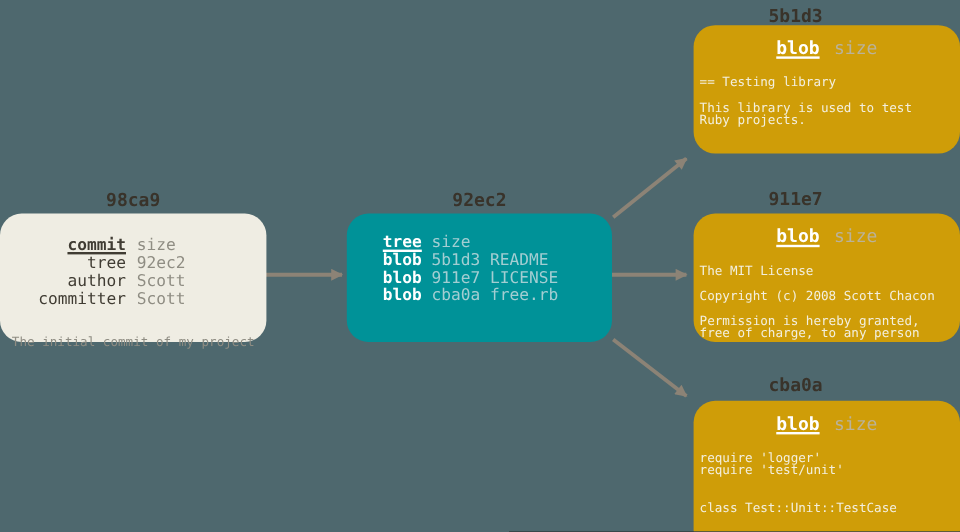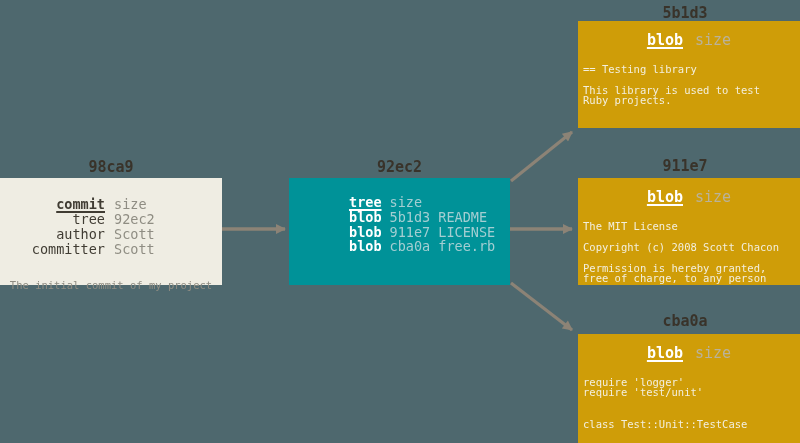--- a/index.html
+++ b/index.html
@@ -6,38 +6,38 @@
   .canvas{
     position:relative;width:800px;height:443px;overflow:hidden;
     background:#4e686e;
     font-family:"DejaVu Sans Mono","Liberation Mono",monospace;
   }
   .arrows{position:absolute;left:0;top:0;width:800px;height:443px;}
   .obj-label{
     position:absolute;width:222px;text-align:center;
     font-size:15px;font-weight:bold;color:#39332a;line-height:16px;
   }
-  .box{position:absolute;width:222px;}
+  .box{position:absolute;width:222px;border-radius:18px;}
   
   .commit-box{left:0;top:178px;height:107px;background:#efede3;}
   .commit-rows{padding-top:19px;}
   .crow{line-height:15px;font-size:13.5px;white-space:pre;}
   .ck{display:inline-block;width:105px;text-align:right;color:#403c33;}
   .ck.bold{font-weight:bold;}
   .cv{margin-left:9px;color:#8f8d83;}
   .cmsg{margin-top:22px;text-align:center;font-size:10.5px;color:#8f8d83;white-space:pre;}
   
-  .tree-box{left:289px;top:178px;width:221px;height:107px;background:#009298;box-sizing:border-box;padding:17px 0 0 60px;}
+  .tree-box{left:289px;top:178px;width:221px;height:107px;background:#009298;box-sizing:border-box;padding:17px 0 0 30px;}
   .tree-label{left:289px;width:221px;}
   .trow{line-height:14.8px;font-size:13.5px;white-space:pre;}
   .tk{font-weight:bold;color:#ffffff;}
   .tv{margin-left:8px;color:#a3ced2;}
   
   .blob-box{left:578px;background:#cf9d08;}
-  .blob-label{left:574px;}
+  .blob-label{left:552px;}
   .blob-header{margin-top:11px;text-align:center;font-size:15px;line-height:16px;white-space:pre;}
   .bk{font-weight:bold;color:#ffffff;}
   .bs{margin-left:12px;color:#bab29a;}
   .blob-body{margin-top:16px;padding-left:5px;}
   .code-line{height:10.4px;line-height:10.4px;font-size:10.5px;color:#f3efde;white-space:pre;overflow:visible;}
   .u{text-decoration:underline;text-underline-offset:2px;text-decoration-thickness:1.5px;}
 </style>
 </head>
 <body>
 

